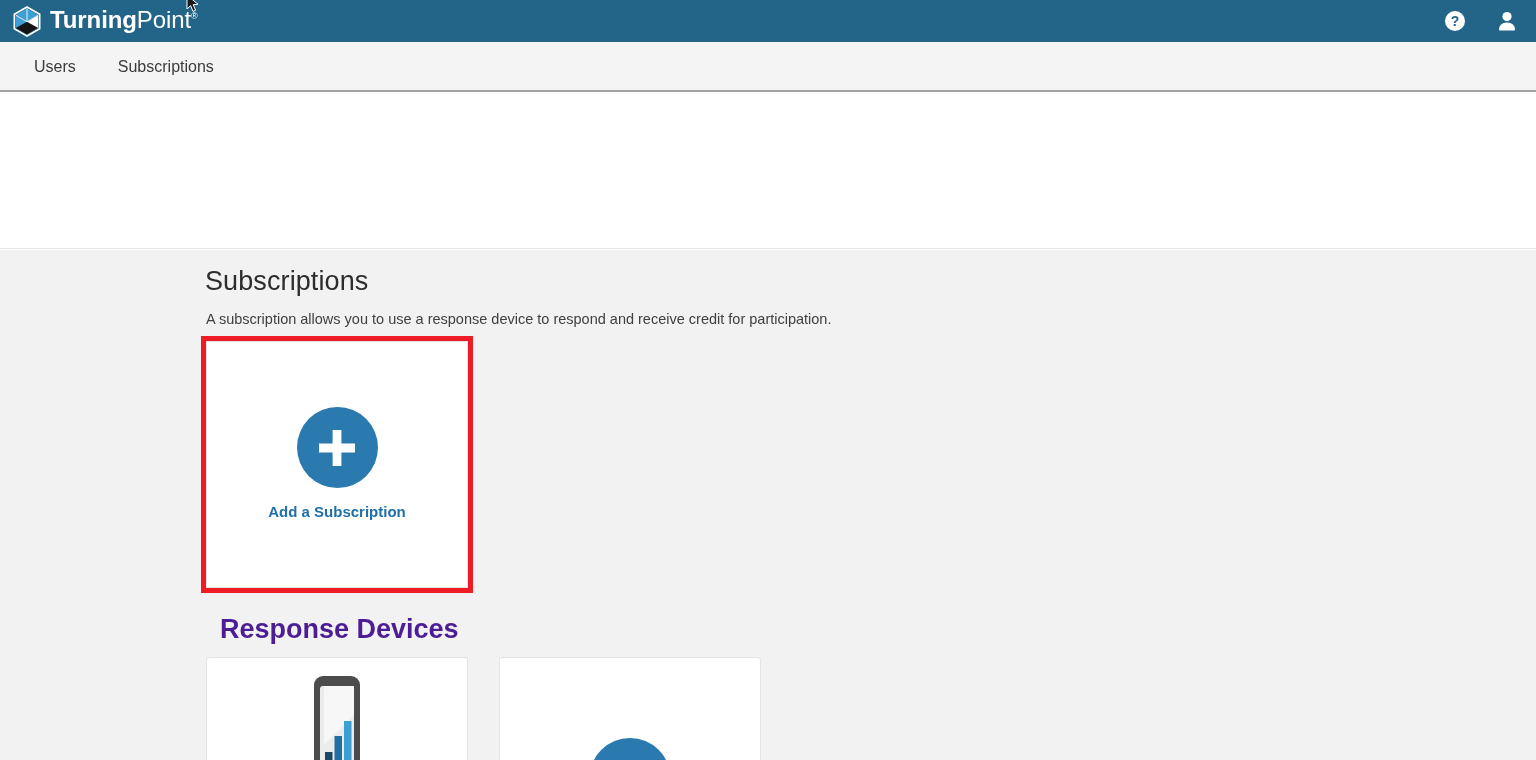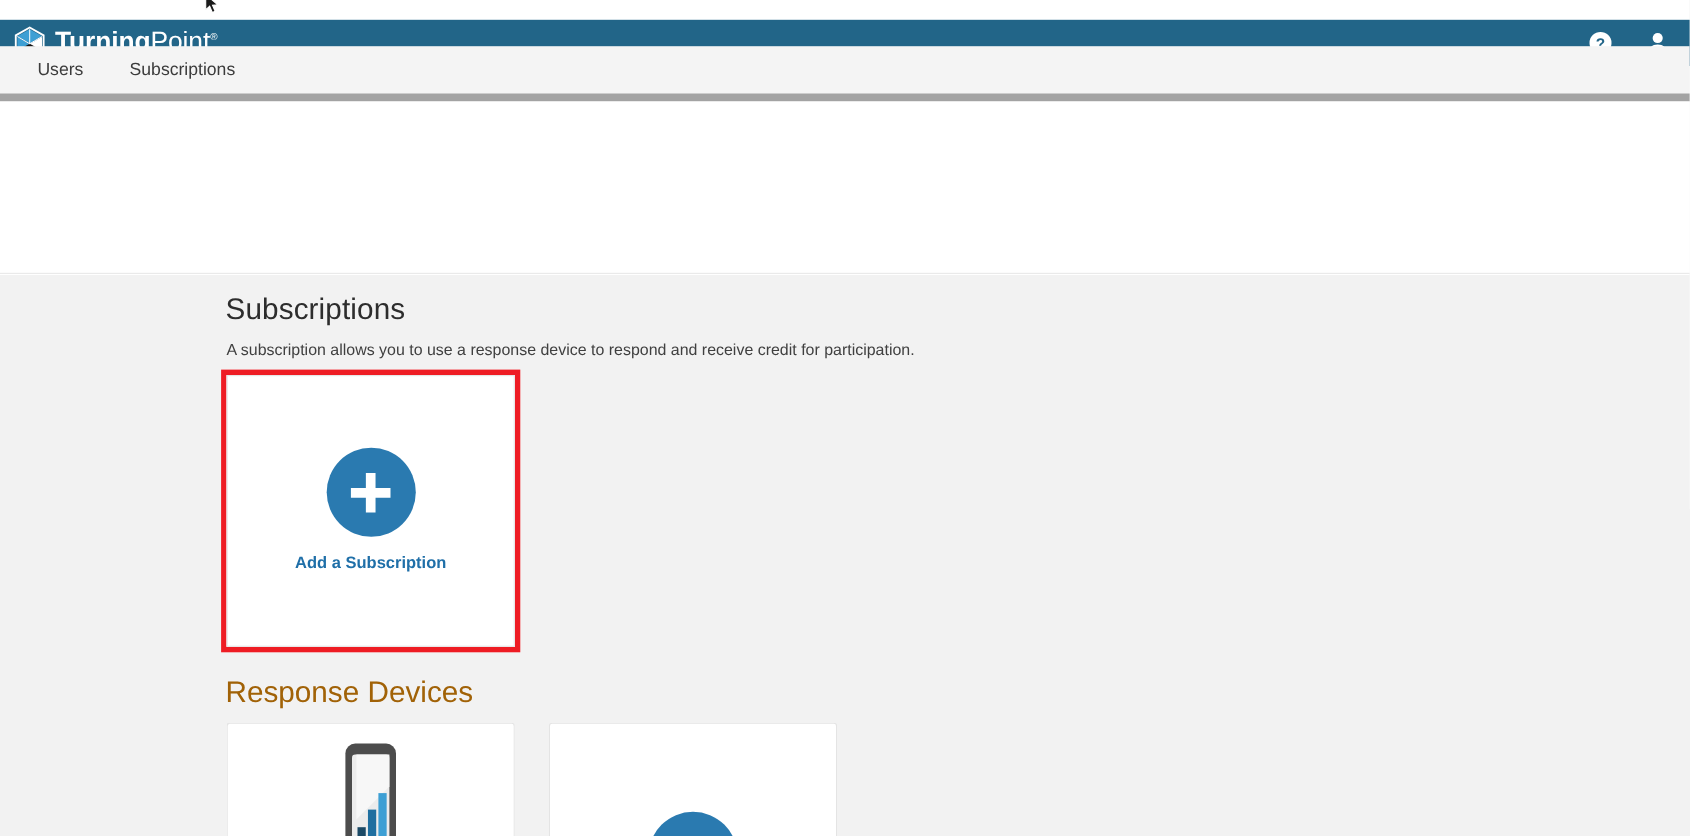--- a/index.html
+++ b/index.html
@@ -19,21 +19,20 @@
   #brand-bar {
     position: absolute;
     left: 0; top: 0;
     width: 1536px;
     height: 42px;
     background: #226588;
     display: flex;
     align-items: center;
     box-sizing: border-box;
     padding: 0 16px 0 12px;
-    margin-top: 18px;
   }
   #brand-logo-group {
     display: flex;
     align-items: center;
     gap: 8px;
   }
   #cube-icon {
     width: 30px;
     height: 32px;
     display: block;
@@ -69,21 +68,21 @@
     cursor: pointer;
   }
 
   
   #main-nav {
     position: absolute;
     left: 0; top: 42px;
     width: 1536px;
     height: 50px;
     background: #f4f4f4;
-    border-bottom: 7px solid #a3a3a3;
+    border-bottom: 2px solid #a3a3a3;
     box-sizing: border-box;
     display: flex;
     align-items: center;
     padding-left: 13px;
   }
   .nav-item {
     font-size: 16px;
     color: #3b3b3b;
     padding: 0 21px;
     line-height: 49px;
@@ -174,25 +173,25 @@
     margin-top: 15px;
     font-size: 15px;
     font-weight: bold;
     color: #1f6fa8;
     white-space: nowrap;
   }
 
   
   #response-devices-title {
     position: absolute;
-    left: 205px;
+    left: 220px;
     top: 364px;
     font-size: 27px;
-    color: #a16207;
-    font-weight: normal;
+    color: #4c1d95;
+    font-weight: bold;
     white-space: nowrap;
   }
   .device-card {
     position: absolute;
     top: 407px;
     width: 262px;
     height: 103px;
     background: #ffffff;
     border: 1px solid #e4e4e4;
     border-bottom: none;

